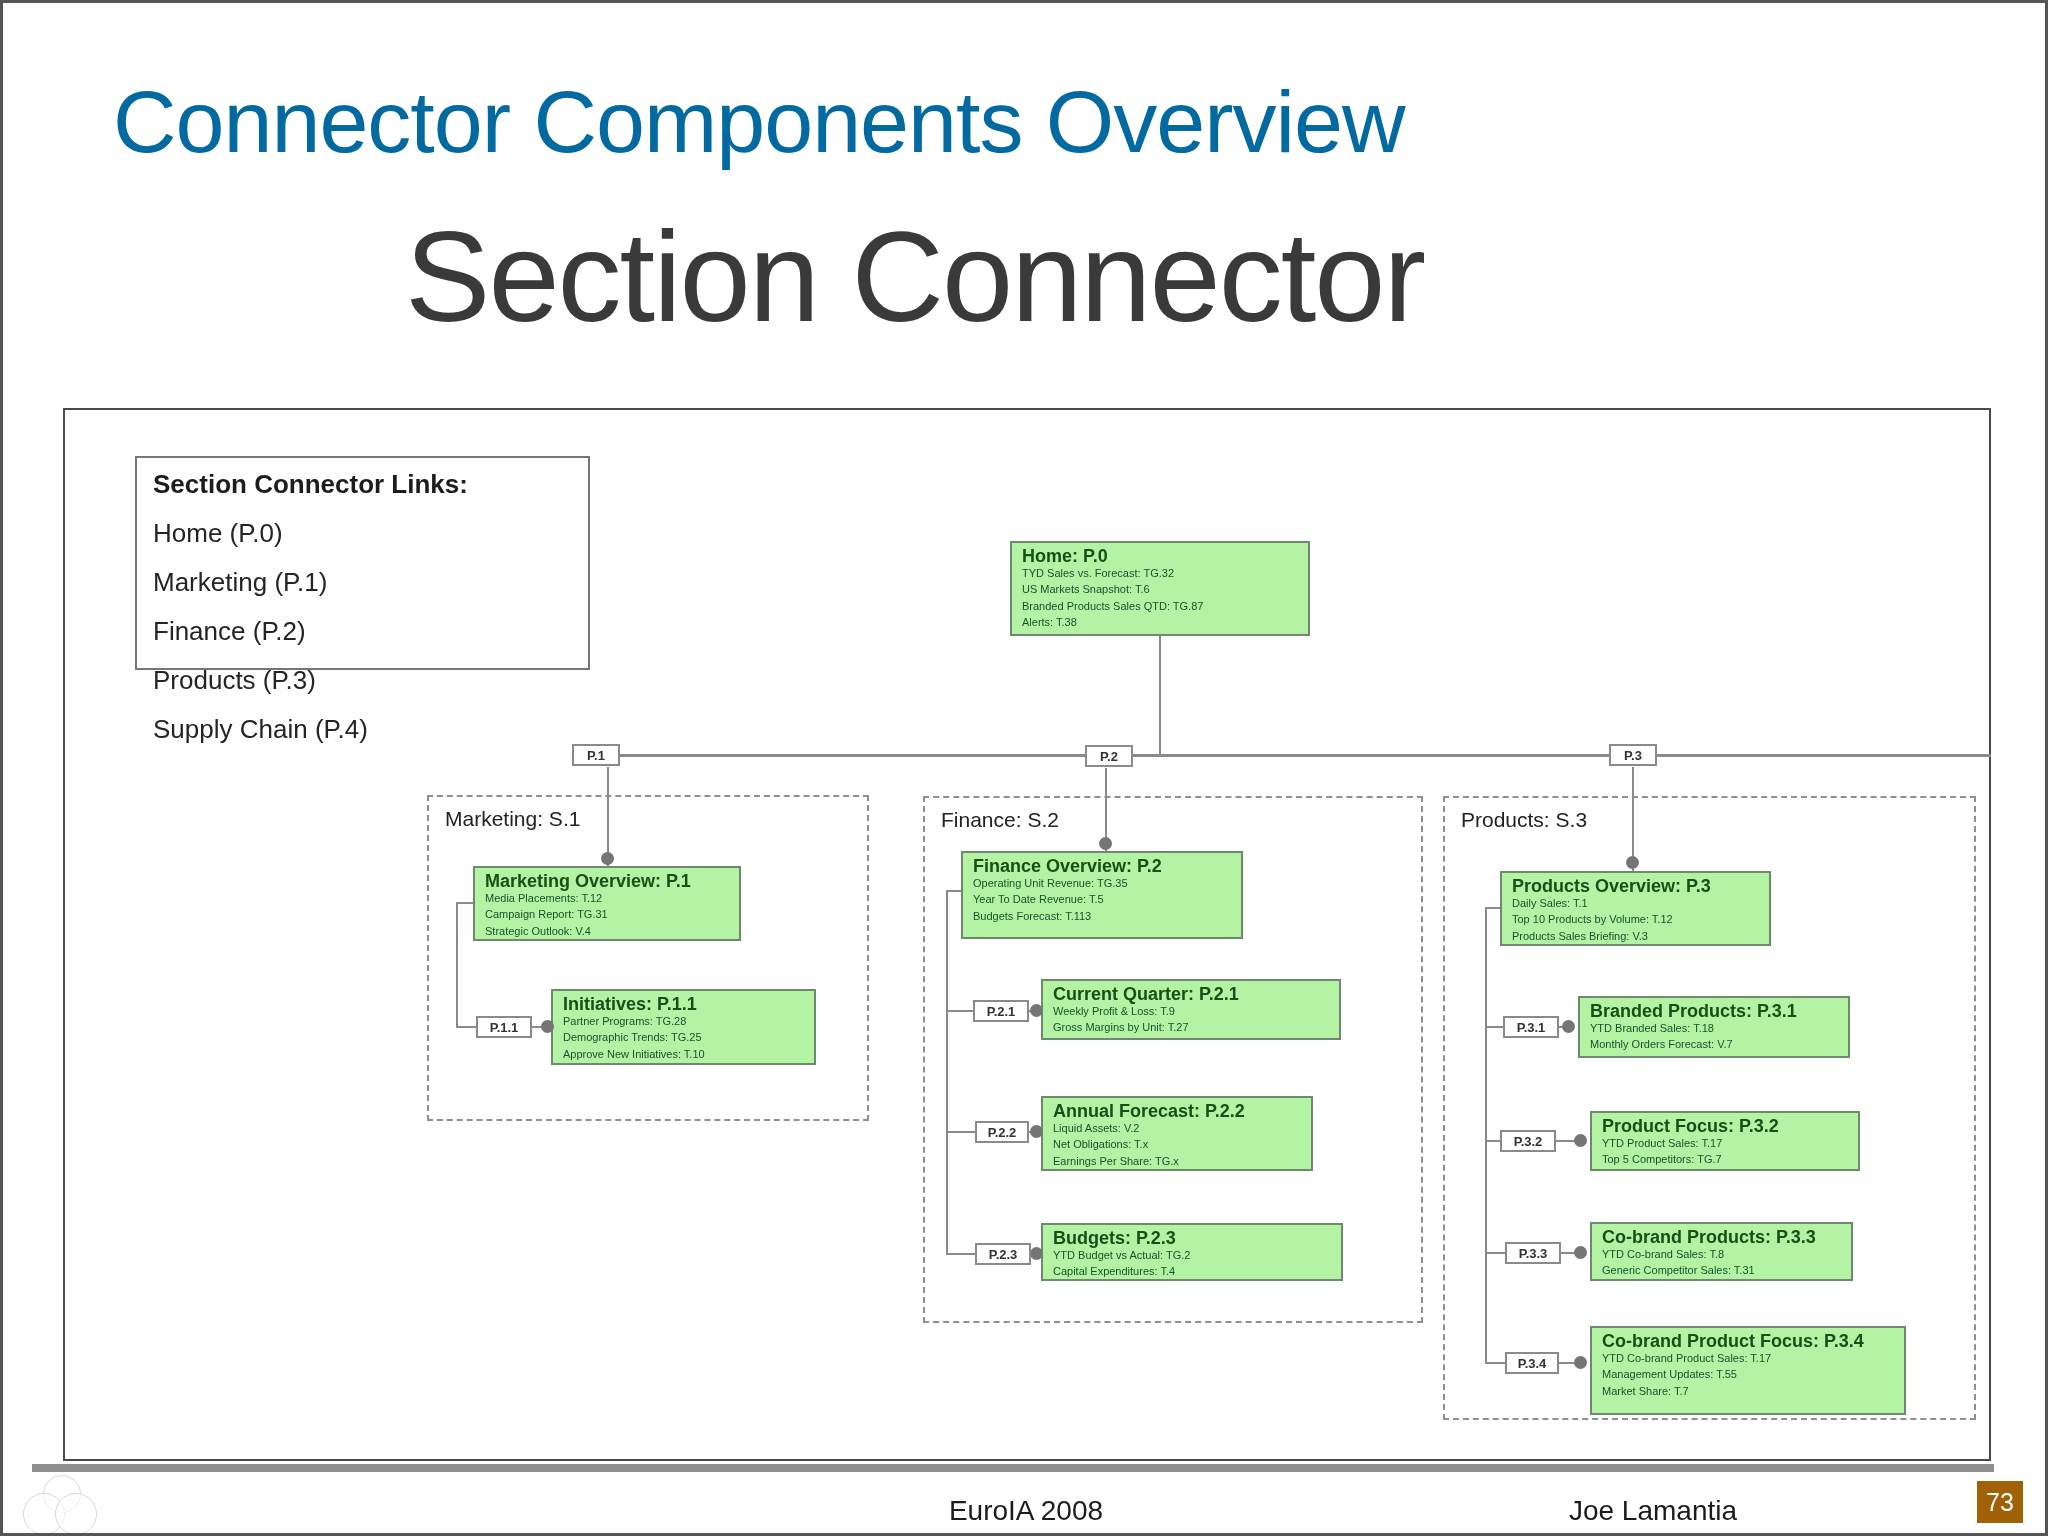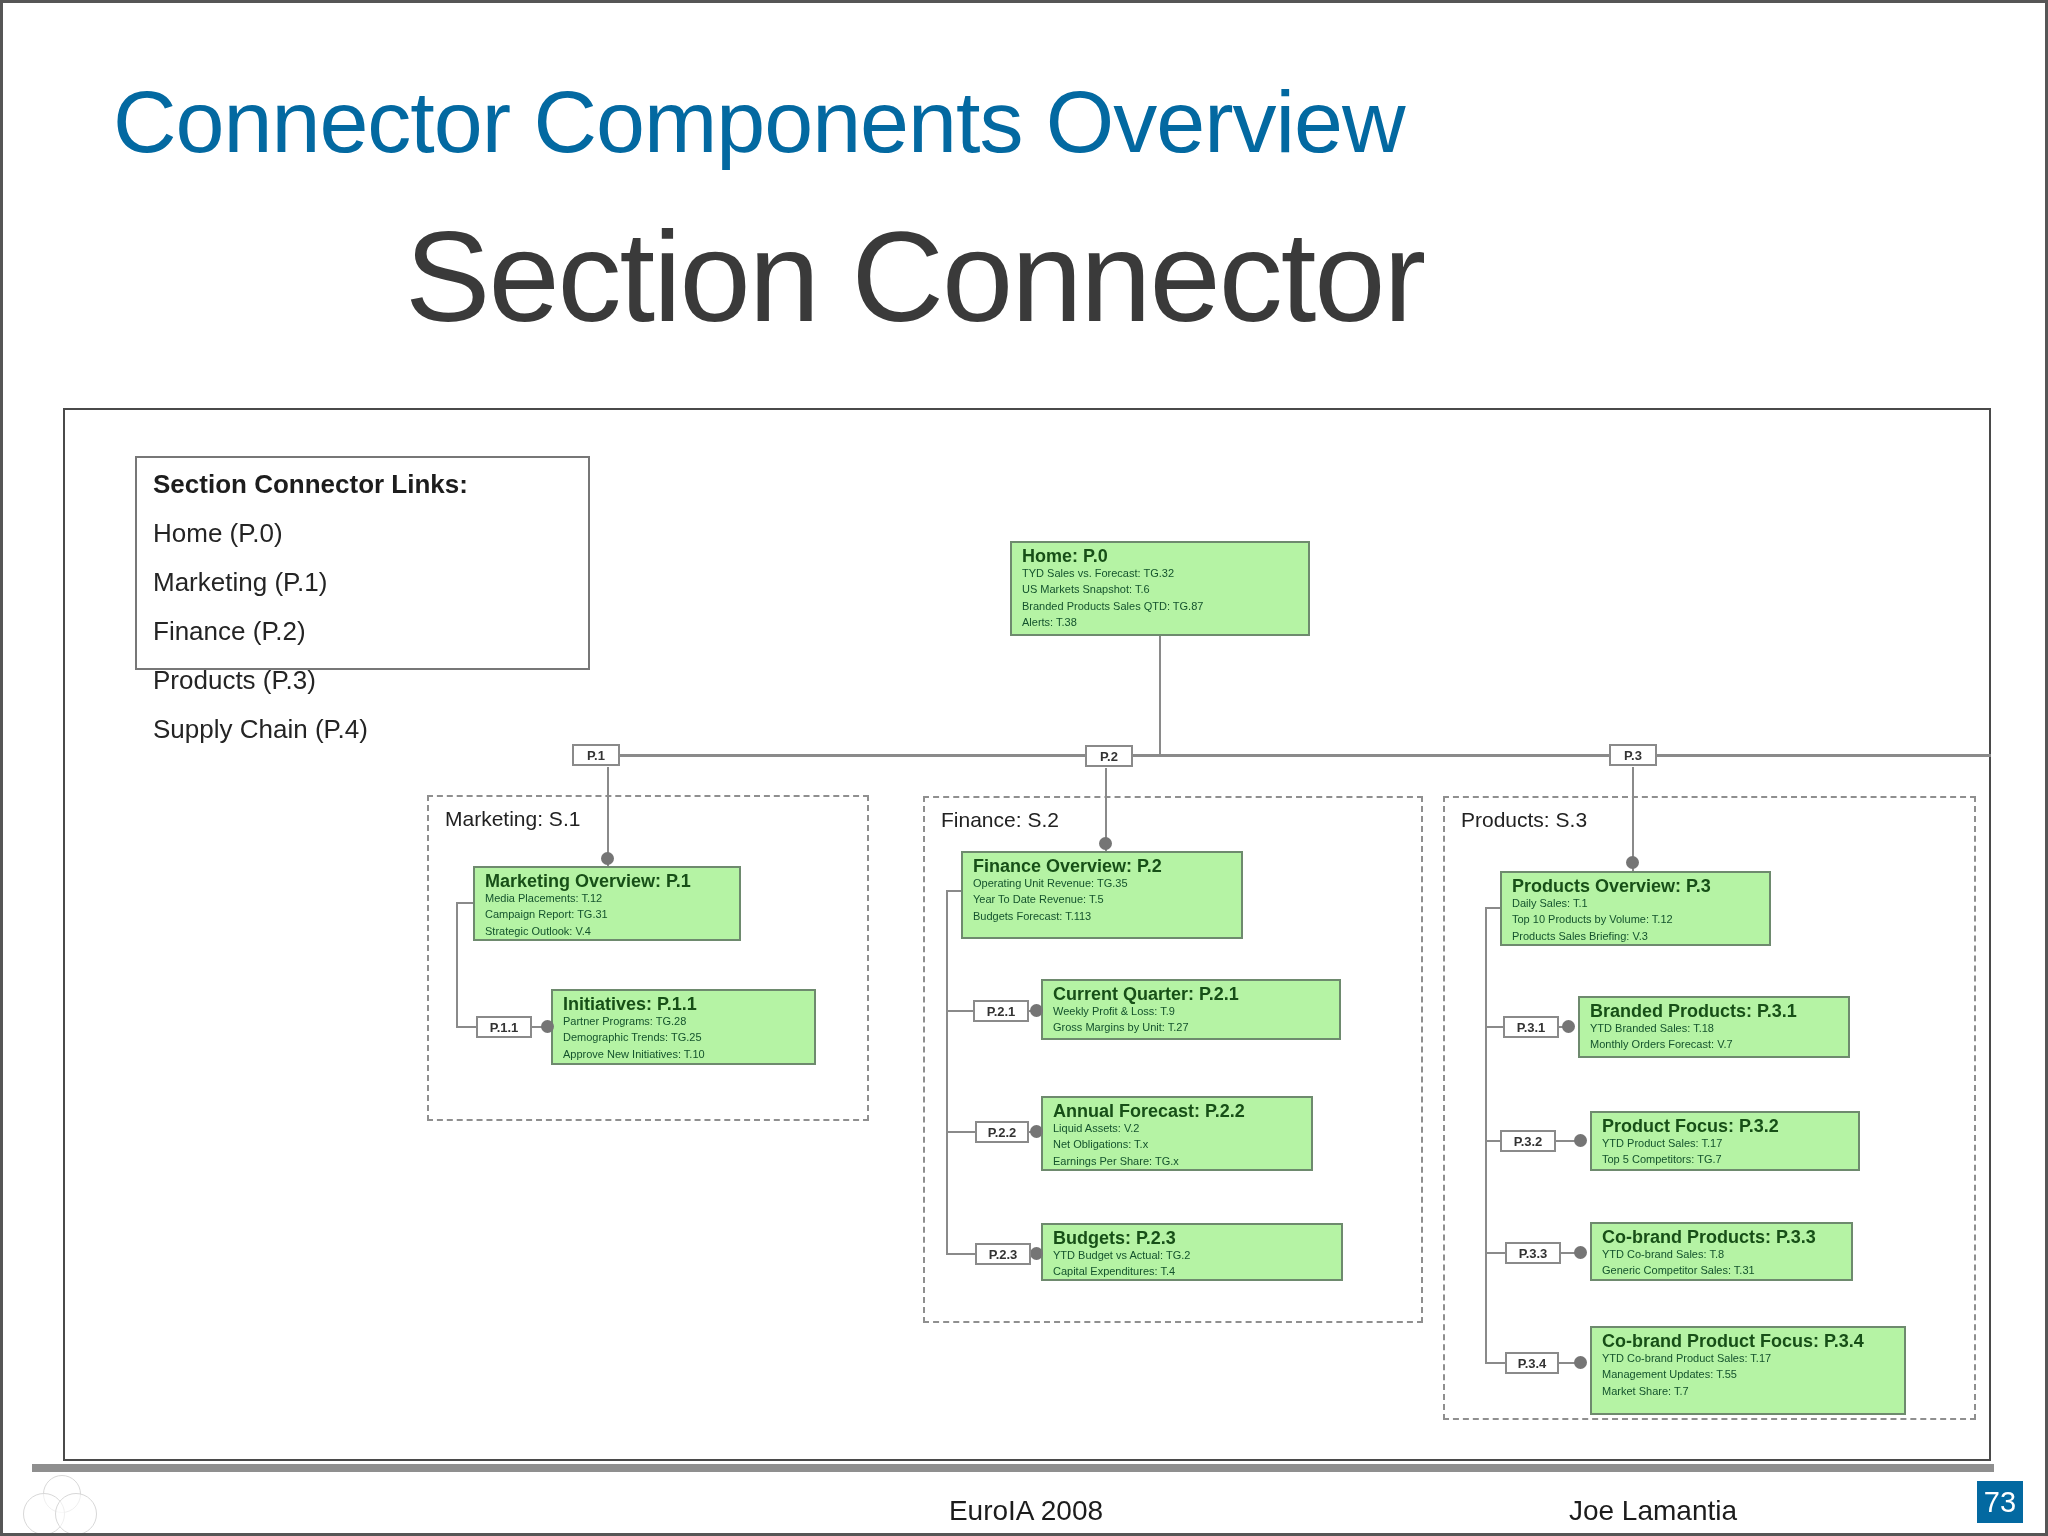--- a/index.html
+++ b/index.html
@@ -43,22 +43,22 @@
     box-sizing:border-box;display:flex;align-items:center;justify-content:center;
     font-size:13px;font-weight:bold;color:#333;z-index:5;
   }
   .dot{
     position:absolute;width:13px;height:13px;border-radius:50%;background:#757575;z-index:4;
   }
   .footer-bar{position:absolute;left:29px;top:1461px;width:1962px;height:8px;background:#8f8f8f;}
   .footer-conf{position:absolute;left:873px;top:1492px;width:300px;text-align:center;font-size:28px;color:#1c1c1c;}
   .footer-author{position:absolute;left:1540px;top:1492px;width:220px;text-align:center;font-size:28px;color:#1c1c1c;}
   .page-badge{
-    position:absolute;left:1974px;top:1478px;width:46px;height:42px;background:#0369a1;
-    color:#ffffff;font-size:29px;display:flex;align-items:center;justify-content:center;
+    position:absolute;left:1974px;top:1478px;width:46px;height:42px;background:#a16207;
+    color:#ffffff;font-size:25px;display:flex;align-items:center;justify-content:center;
   }
   .logo{position:absolute;left:14px;top:1470px;width:90px;height:64px;}
   .logo .c{position:absolute;border:1px solid #d8d8d8;border-radius:50%;background:rgba(255,255,255,0.6);}
   .c1{left:26px;top:2px;width:36px;height:36px;}
   .c2{left:6px;top:20px;width:40px;height:40px;}
   .c3{left:38px;top:20px;width:40px;height:40px;border-color:#e6e6e6;}
 </style>
 </head>
 <body>
 

